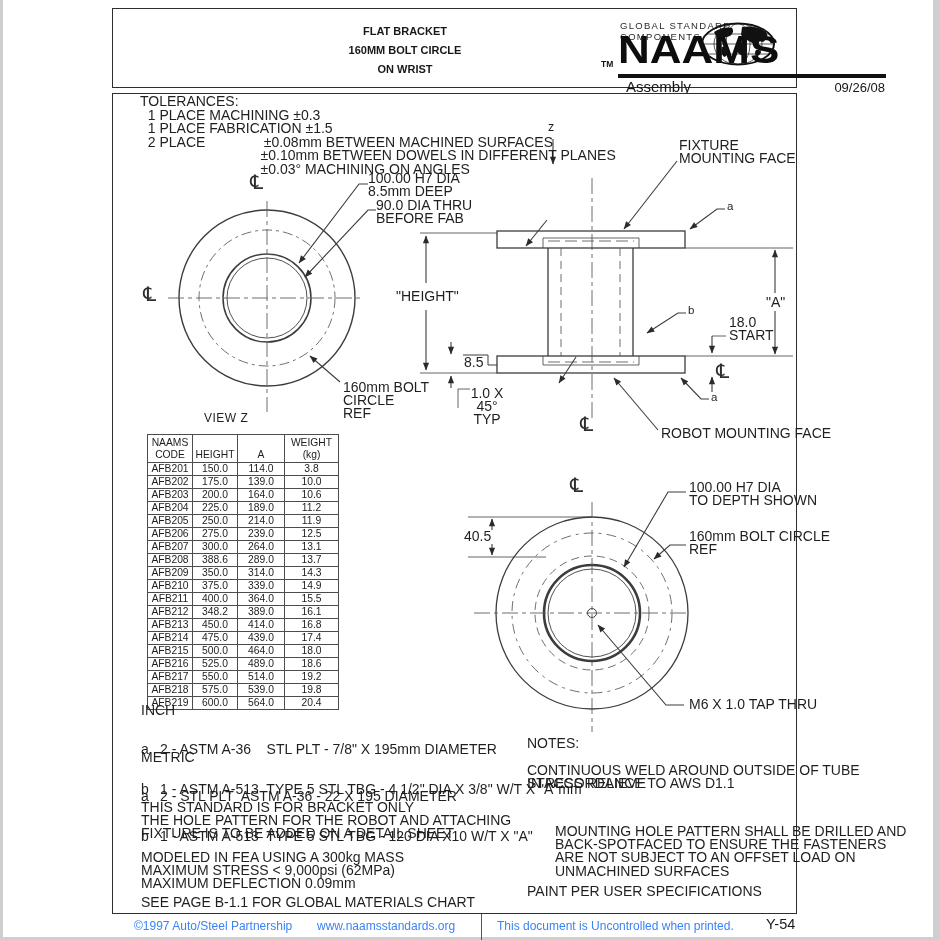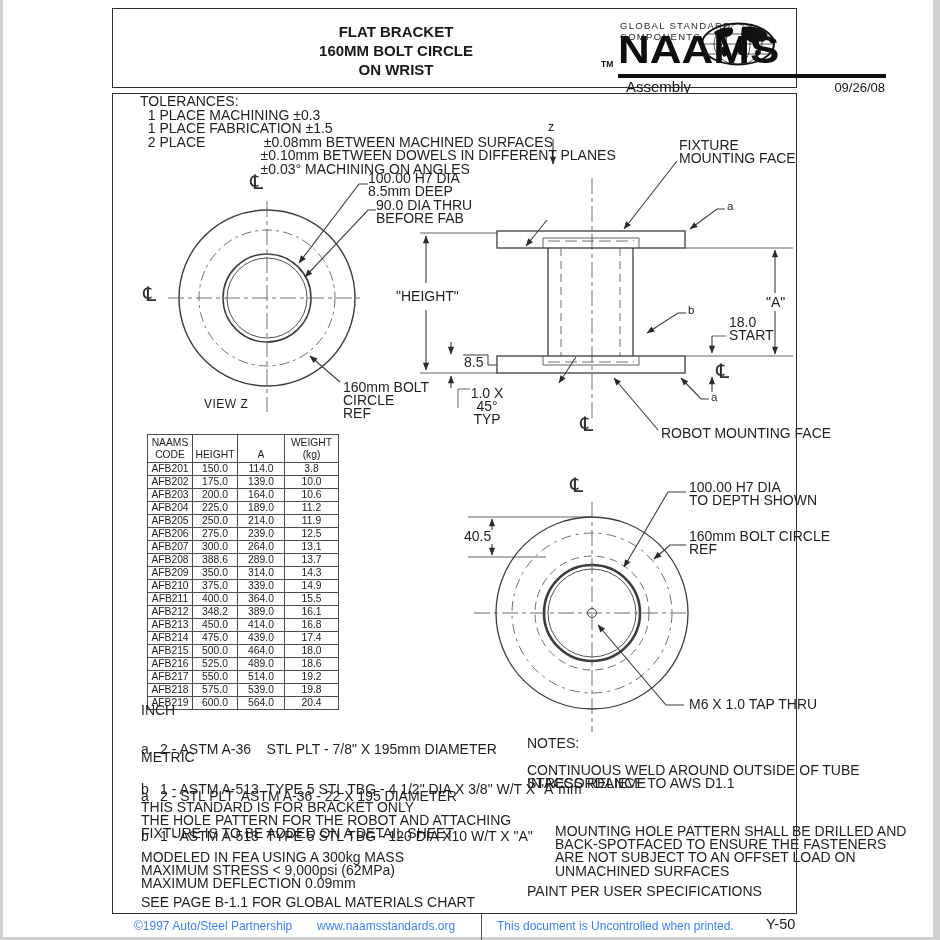--- a/index.html
+++ b/index.html
@@ -4,22 +4,22 @@
 <title>NAAMS Standard Sheet</title>
 <style>
   html,body{margin:0;padding:0;background:#ffffff;}
   #page{position:relative;width:940px;height:940px;background:#ffffff;overflow:hidden;
         font-family:"Liberation Sans",sans-serif;color:#1f1f1f;}
   .edge{position:absolute;background:#cfcfcf;}
   .box{position:absolute;border:1.6px solid #2e2e2e;background:#ffffff;box-sizing:border-box;}
   .lbl{position:absolute;font-size:14px;line-height:13.2px;white-space:pre;color:#1f1f1f;}
   .cl{position:absolute;font-family:"DejaVu Sans",sans-serif;font-size:20px;line-height:20px;color:#2e2e2e;}
   
-  .title{position:absolute;left:148px;top:13px;width:270px;text-align:center;
-         font-size:15px;font-weight:bold;line-height:19px;white-space:pre;color:#181818;}
+  .title{position:absolute;left:157px;top:13px;width:270px;text-align:center;
+         font-size:11px;font-weight:bold;line-height:19px;white-space:pre;color:#181818;}
   .tagline{position:absolute;left:507px;top:11px;font-size:9.5px;letter-spacing:1.3px;color:#2a2a2a;}
   .brand{position:absolute;left:505px;top:22px;font-size:44px;font-weight:bold;letter-spacing:0px;
          line-height:42px;color:#0d0d0d;transform:scaleY(0.88);transform-origin:left top;}
   .tm{position:absolute;left:488px;top:50px;font-size:8.5px;font-weight:bold;color:#111;}
   .rule{position:absolute;left:505px;top:65px;width:268px;height:3.5px;background:#111;}
   .assembly{position:absolute;left:513px;top:69px;font-size:15px;color:#161616;}
   .date{position:absolute;left:694px;top:71px;width:78px;text-align:right;font-size:13px;color:#161616;}
   
   #spec-table{position:absolute;left:147px;top:434px;border-collapse:collapse;table-layout:fixed;}
   #spec-table th,#spec-table td{border:1px solid #4c4c4c;font-size:10.3px;font-weight:normal;
@@ -160,21 +160,21 @@
 
   <span class="cl" style="left:250px;top:172px;">℄</span>
   <span class="cl" style="left:143px;top:284px;">℄</span>
   <div class="lbl" style="left:368px;top:172px;">100.00 H7 DIA
 8.5mm DEEP</div>
   <div class="lbl" style="left:376px;top:199px;">90.0 DIA THRU
 BEFORE FAB</div>
   <div class="lbl" style="left:343px;top:381px;">160mm BOLT
 CIRCLE
 REF</div>
-  <div class="lbl" style="left:204px;top:398px;font-size:12px;letter-spacing:0.5px;">VIEW Z</div>
+  <div class="lbl" style="left:204px;top:412px;font-size:12px;letter-spacing:0.5px;">VIEW Z</div>
 
   <div class="lbl" style="left:548px;top:121px;font-size:12.5px;">z</div>
   <div class="lbl" style="left:679px;top:139px;">FIXTURE
 MOUNTING FACE</div>
   <div class="lbl" style="left:727px;top:200px;font-size:11.5px;">a</div>
   <div class="lbl" style="left:688px;top:304px;font-size:11.5px;">b</div>
   <div class="lbl" style="left:711px;top:391px;font-size:11.5px;">a</div>
   <div class="lbl" style="left:394px;top:290px;background:#fff;padding:0 2px;">"HEIGHT"</div>
   <div class="lbl" style="left:764px;top:296px;background:#fff;padding:0 2px;">"A"</div>
   <div class="lbl" style="left:729px;top:316px;">18.0
@@ -376,15 +376,15 @@
   <div class="lbl" style="left:527px;top:825px;margin-left:28px;">MOUNTING HOLE PATTERN SHALL BE DRILLED AND
 BACK-SPOTFACED TO ENSURE THE FASTENERS
 ARE NOT SUBJECT TO AN OFFSET LOAD ON
 UNMACHINED SURFACES</div>
   <div class="lbl" style="left:527px;top:885px;">PAINT PER USER SPECIFICATIONS</div>
 
   <div class="footer-item" style="left:134px;">©1997 Auto/Steel Partnership</div>
   <div class="footer-item" style="left:317px;">www.naamsstandards.org</div>
   <div class="fdiv"></div>
   <div class="footer-item" style="left:497px;">This document is Uncontrolled when printed.</div>
-  <div class="page-code">Y-50</div>
+  <div class="page-code">Y-54</div>
 
 </div>
 
 </body></html>

